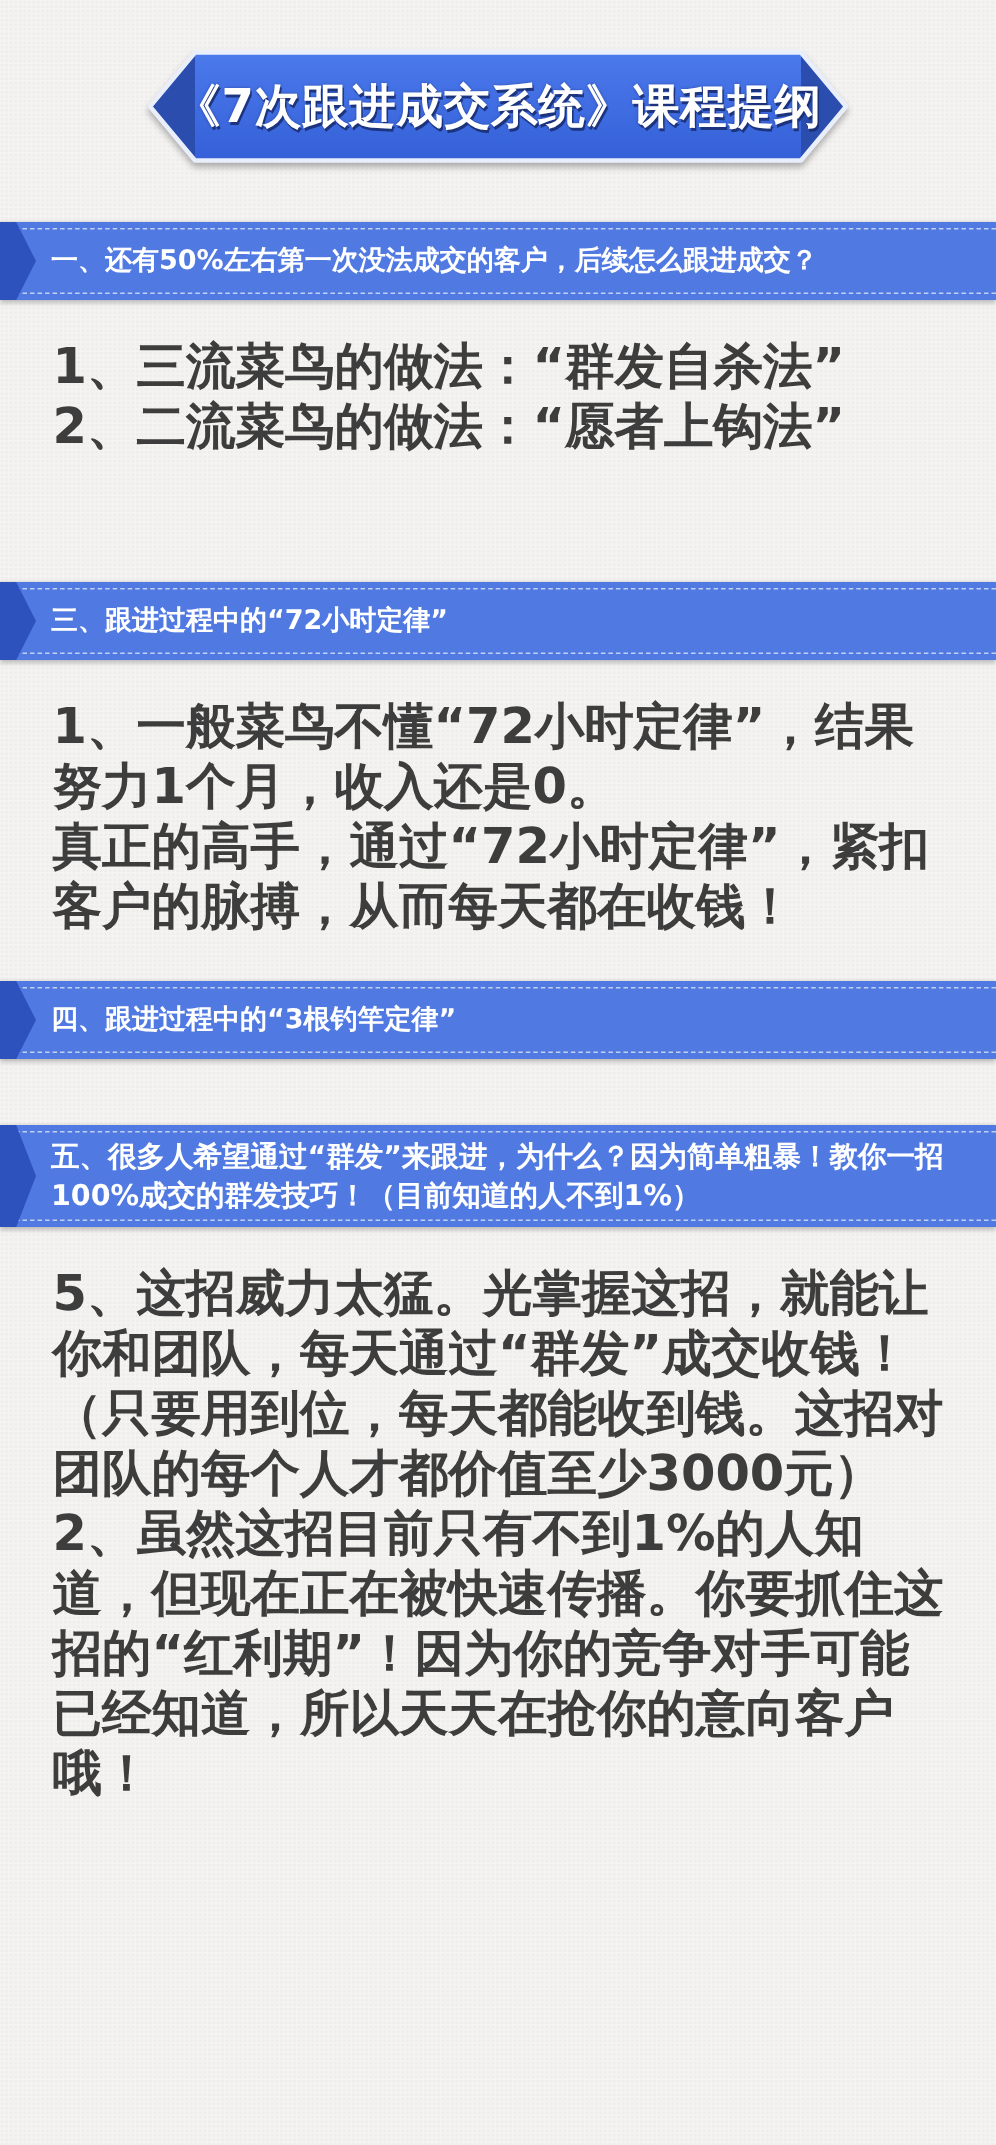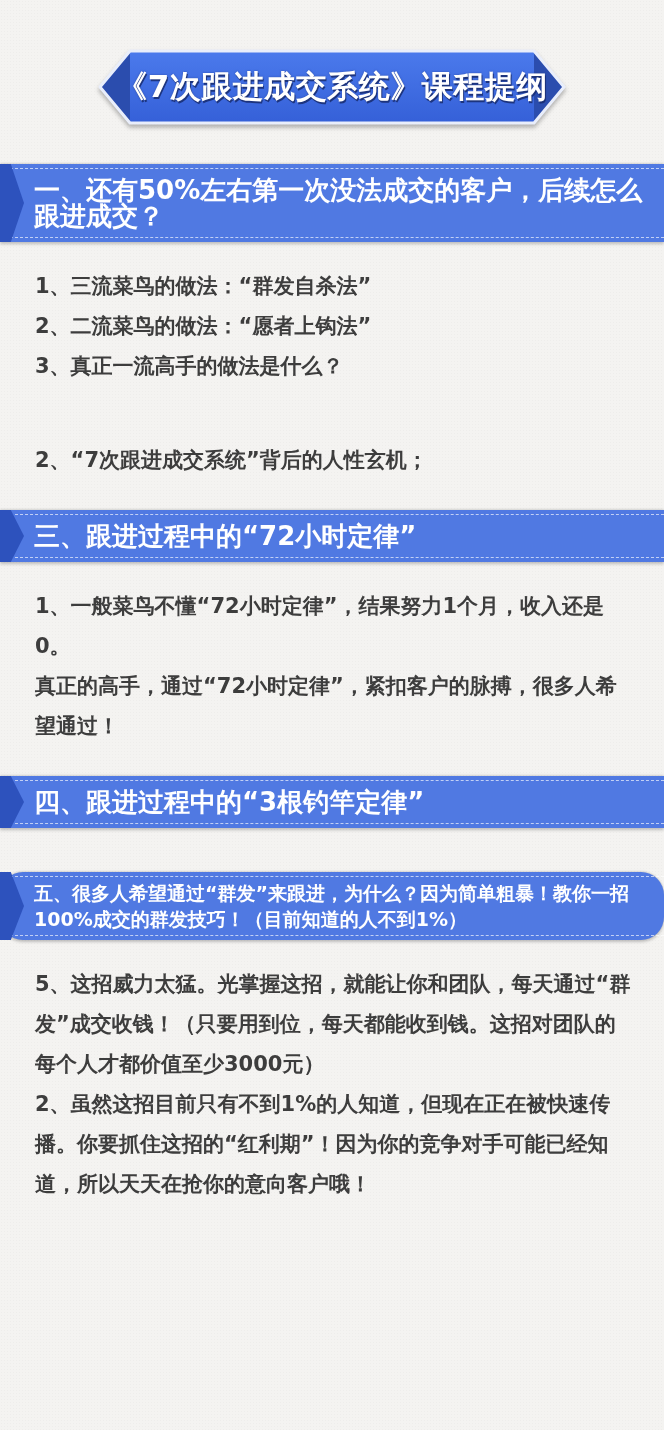--- a/index.html
+++ b/index.html
@@ -15,62 +15,62 @@
     width:664px;height:1430px;overflow:hidden;
     background-color:var(--bg);
     background-image:radial-gradient(rgba(0,0,0,0.022) 1px, transparent 1px);
     background-size:3px 3px;
     font-family:"DejaVu Sans","Liberation Sans",sans-serif;
   }
   .page{width:664px;height:1430px;position:relative;}
 
   
   .ribbon-wrap{
-    position:relative;width:470px;height:82px;margin:16px auto;top:30px;
+    position:relative;width:470px;height:82px;margin:0 auto;top:30px;
     filter:drop-shadow(0 3px 2px rgba(0,0,0,0.28));
   }
   .ribbon-svg{position:absolute;left:0;top:0;width:100%;height:100%;}
   .ribbon-text{
     position:absolute;left:0;right:0;top:0;bottom:0;
     display:flex;align-items:center;justify-content:center;
     color:#ffffff;font-size:31px;font-weight:700;white-space:nowrap;
     text-shadow:1px 2px 0 rgba(24,44,110,0.85), 0 0 2px rgba(24,44,110,0.5);
     letter-spacing:0.5px;
   }
 
   
   #sections{position:relative;margin-top:66px;}
   .band{
     position:relative;
     background:var(--band-blue);
     color:#ffffff;
     font-weight:700;
-    font-size:26px;line-height:26px;
+    font-size:18px;line-height:26px;
     padding:13px 8px 13px 34px;
     box-shadow:0 2px 3px rgba(0,0,0,0.22), 0 -1px 2px rgba(0,0,0,0.12);
   }
-  .band.compact{font-size:19px;line-height:26px;padding:8px 20px 8px 34px;border-radius:23px;}
+  .band.compact{font-size:19px;line-height:26px;padding:8px 20px 8px 34px;}
   .band .dashes{
     position:absolute;left:0;right:0;top:4px;bottom:4px;
     border-top:1px dashed rgba(255,255,255,0.65);
     border-bottom:1px dashed rgba(255,255,255,0.65);
     pointer-events:none;
   }
   .chev{
     position:absolute;left:0;top:0;bottom:0;width:24px;
     background:var(--chevron-blue);
     clip-path:polygon(0 0, 45% 0, 100% 50%, 45% 100%, 0 100%);
     z-index:2;
   }
   .band-text{position:relative;z-index:1;display:block;}
 
   .body{
     padding:24px 28px 30px 35px;
     color:var(--body-text);
-    font-size:21px;font-weight:600;line-height:40px;border-radius:26px;
+    font-size:33px;font-weight:600;line-height:40px;border-radius:26px;
   }
   .body:empty{padding:22px 0;}
   .body p{margin:0;}
   .body p.gap{}
 </style>
 </head>
 <body>
 
 <div class="page">
   <div class="ribbon-wrap">
@@ -92,39 +92,37 @@
   <div id="sections">
   <section class="section">
     <div class="band">
       <span class="chev"></span>
       <span class="dashes"></span>
       <span class="band-text">一、还有50%左右第一次没法成交的客户，后续怎么跟进成交？</span>
     </div>
     <div class="body">
           <p>1、三流菜鸟的做法：“群发自杀法”</p>
           <p>2、二流菜鸟的做法：“愿者上钩法”</p>
-          <p>3、真正一流高手的做法是什么？</p>
         </div>
   </section>
 
   <section class="section">
     <div class="body">
-          <p>2、“7次跟进成交系统”背后的人性玄机；</p>
         </div>
   </section>
 
   <section class="section">
     <div class="band">
       <span class="chev"></span>
       <span class="dashes"></span>
       <span class="band-text">三、跟进过程中的“72小时定律”</span>
     </div>
     <div class="body">
           <p>1、一般菜鸟不懂“72小时定律”，结果努力1个月，收入还是0。</p>
-          <p>真正的高手，通过“72小时定律”，紧扣客户的脉搏，很多人希望通过！</p>
+          <p>真正的高手，通过“72小时定律”，紧扣客户的脉搏，从而每天都在收钱！</p>
         </div>
   </section>
 
   <section class="section">
     <div class="band">
       <span class="chev"></span>
       <span class="dashes"></span>
       <span class="band-text">四、跟进过程中的“3根钓竿定律”</span>
     </div>
     <div class="body"></div>

